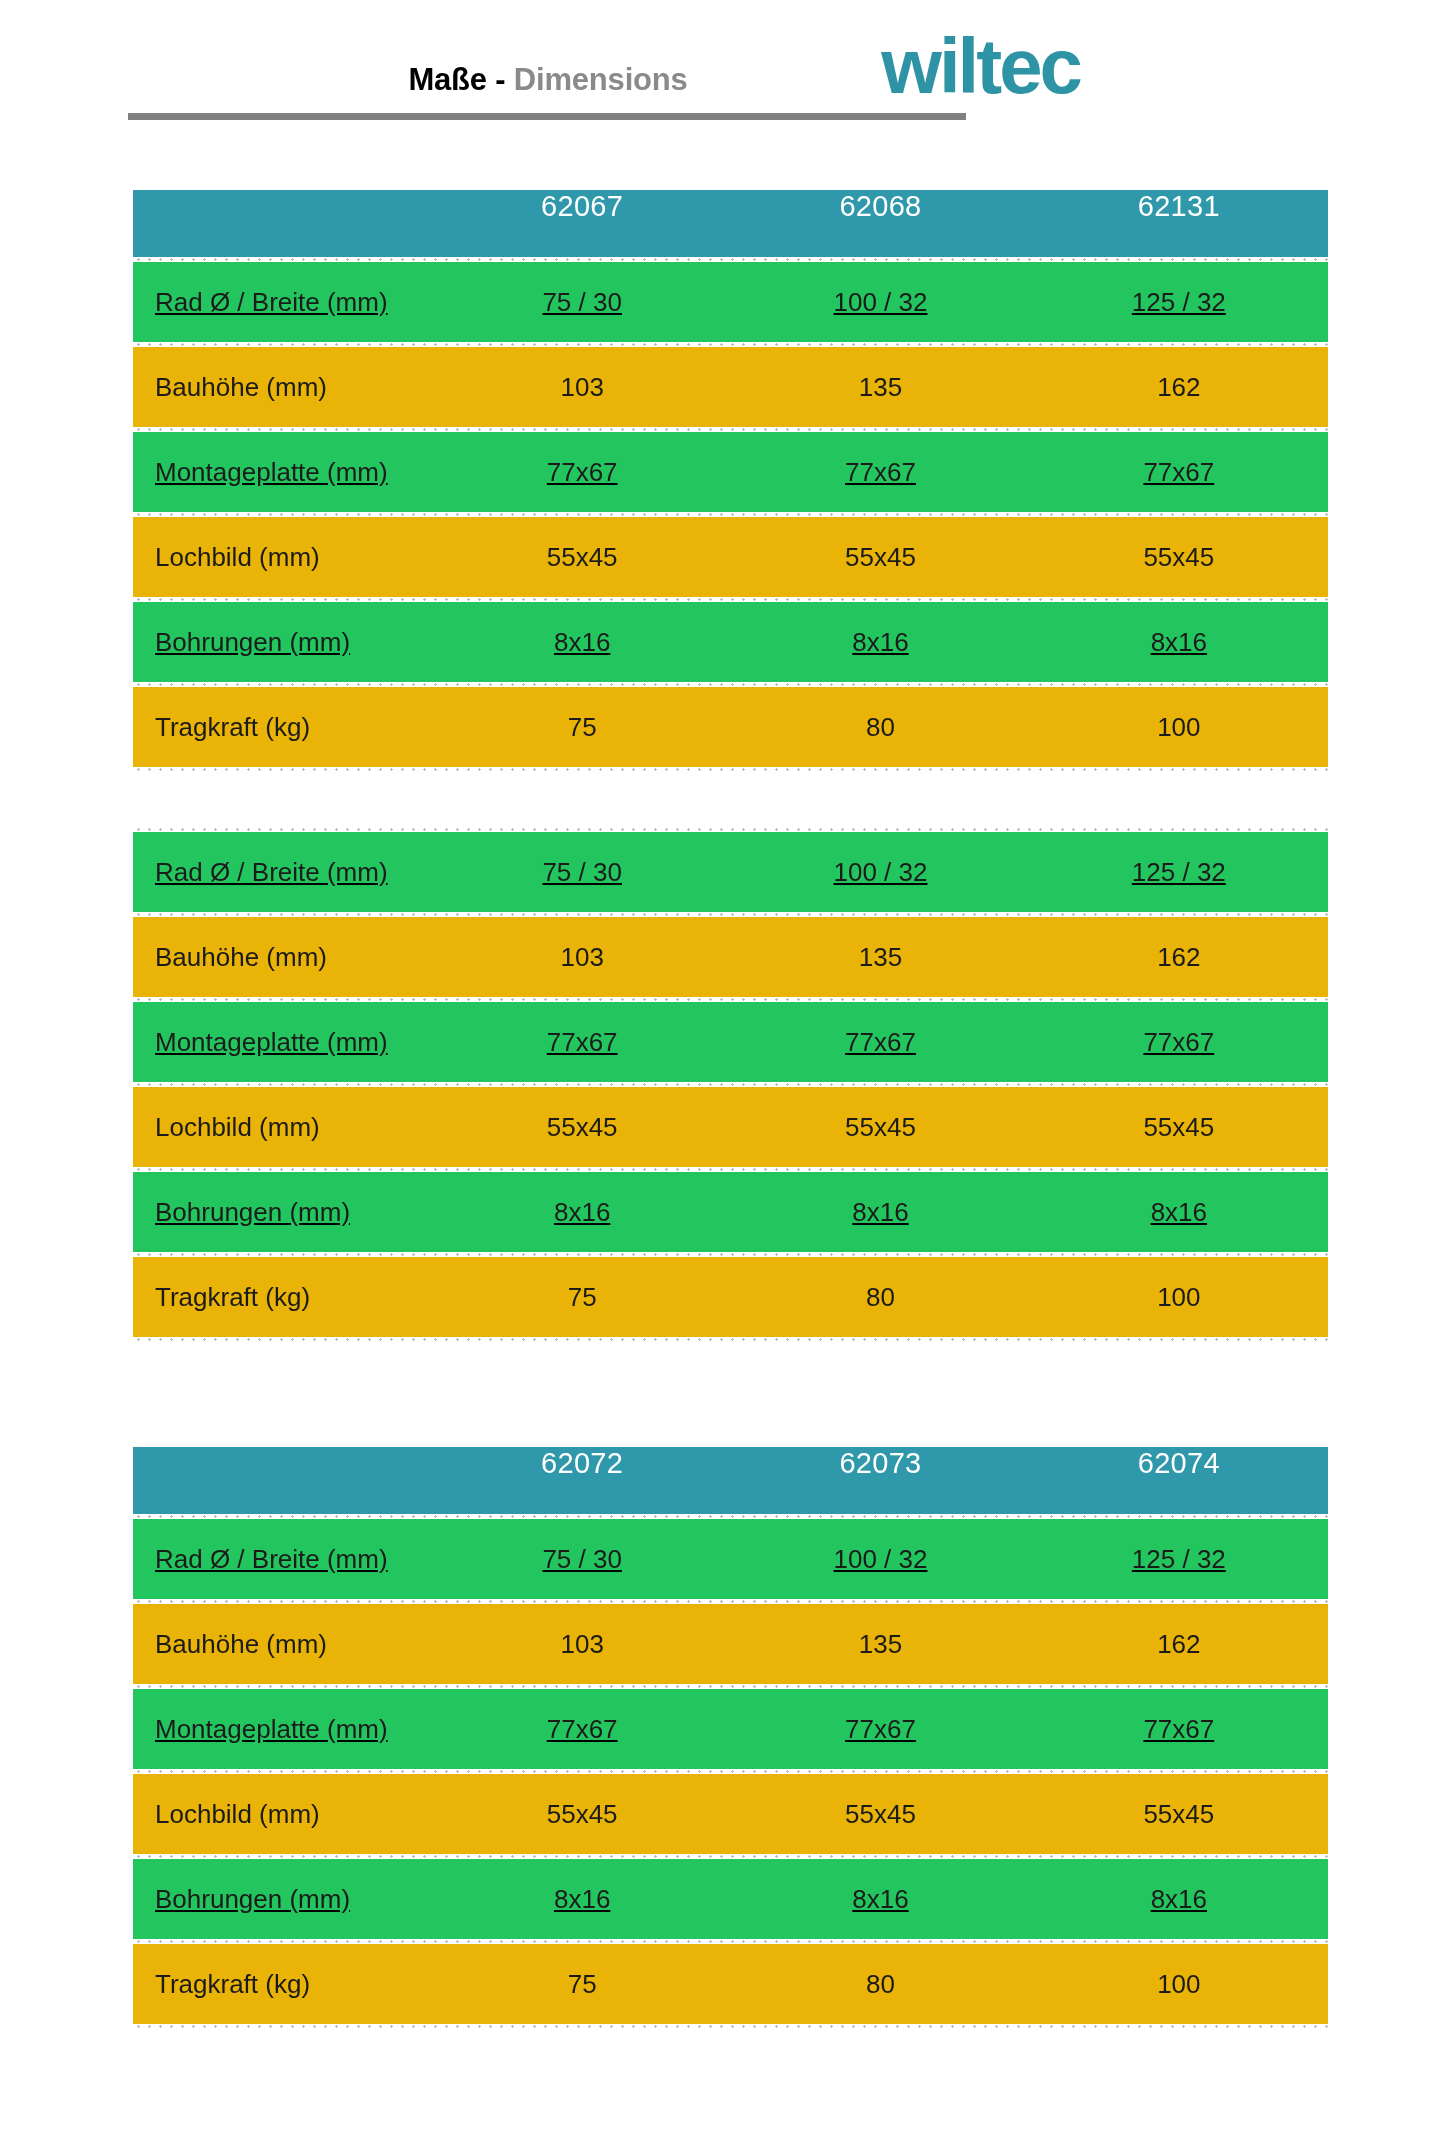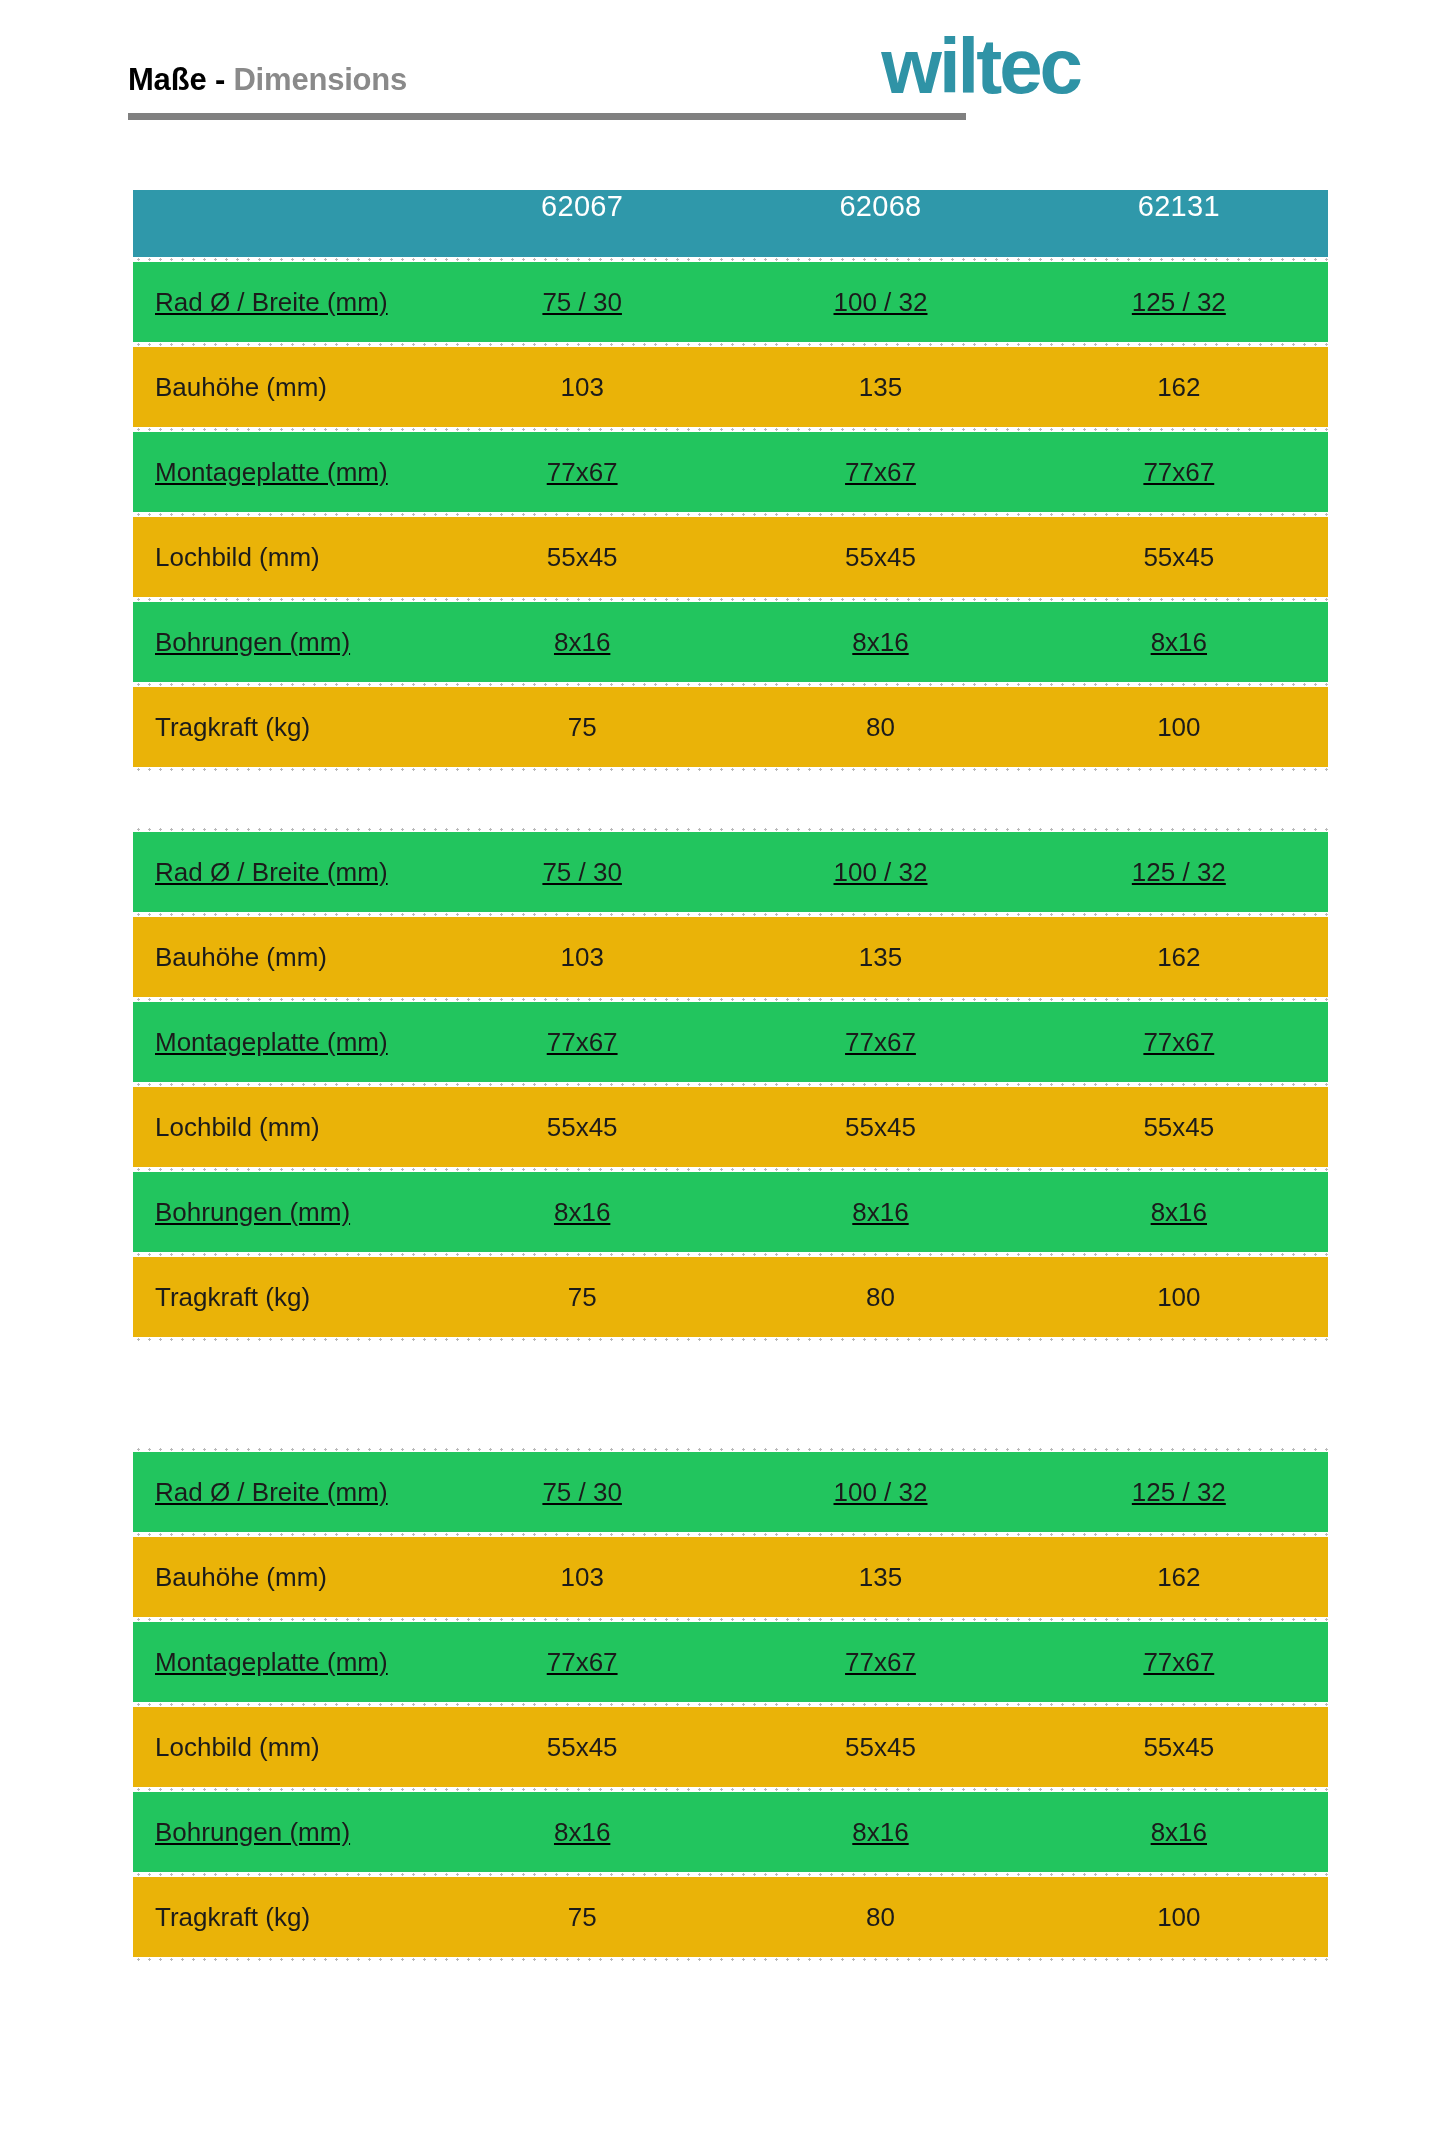--- a/index.html
+++ b/index.html
@@ -23,20 +23,21 @@
     background: #ffffff;
   }
 
   
   .page-header {
     position: absolute;
     left: 0;
     top: 0;
     width: 1198px;
     height: 140px;
+    text-align: center;
   }
 
   .title-block {
     position: absolute;
     left: 128px;
     top: 62px;
     width: 840px;
   }
 
   .title-line {
@@ -266,20 +267,26 @@
         <div class="dotted-sep"></div>
         <div class="drow shaded">
           <div class="cell-label">Tragkraft (kg)</div>
           <div class="cell-val">75</div>
           <div class="cell-val">80</div>
           <div class="cell-val">100</div>
         </div>
         <div class="dotted-sep"></div>
       </div>
       <div class="spec-table t2">
+        <div class="thead-row">
+          <div class="cell-label"></div>
+          <div class="cell-val">62072</div>
+          <div class="cell-val">62073</div>
+          <div class="cell-val">62074</div>
+        </div>
         <div class="dotted-sep"></div>
         <div class="drow plain">
           <div class="cell-label">Rad Ø / Breite (mm)</div>
           <div class="cell-val">75 / 30</div>
           <div class="cell-val">100 / 32</div>
           <div class="cell-val">125 / 32</div>
         </div>
         <div class="dotted-sep"></div>
         <div class="drow shaded">
           <div class="cell-label">Bauhöhe (mm)</div>

